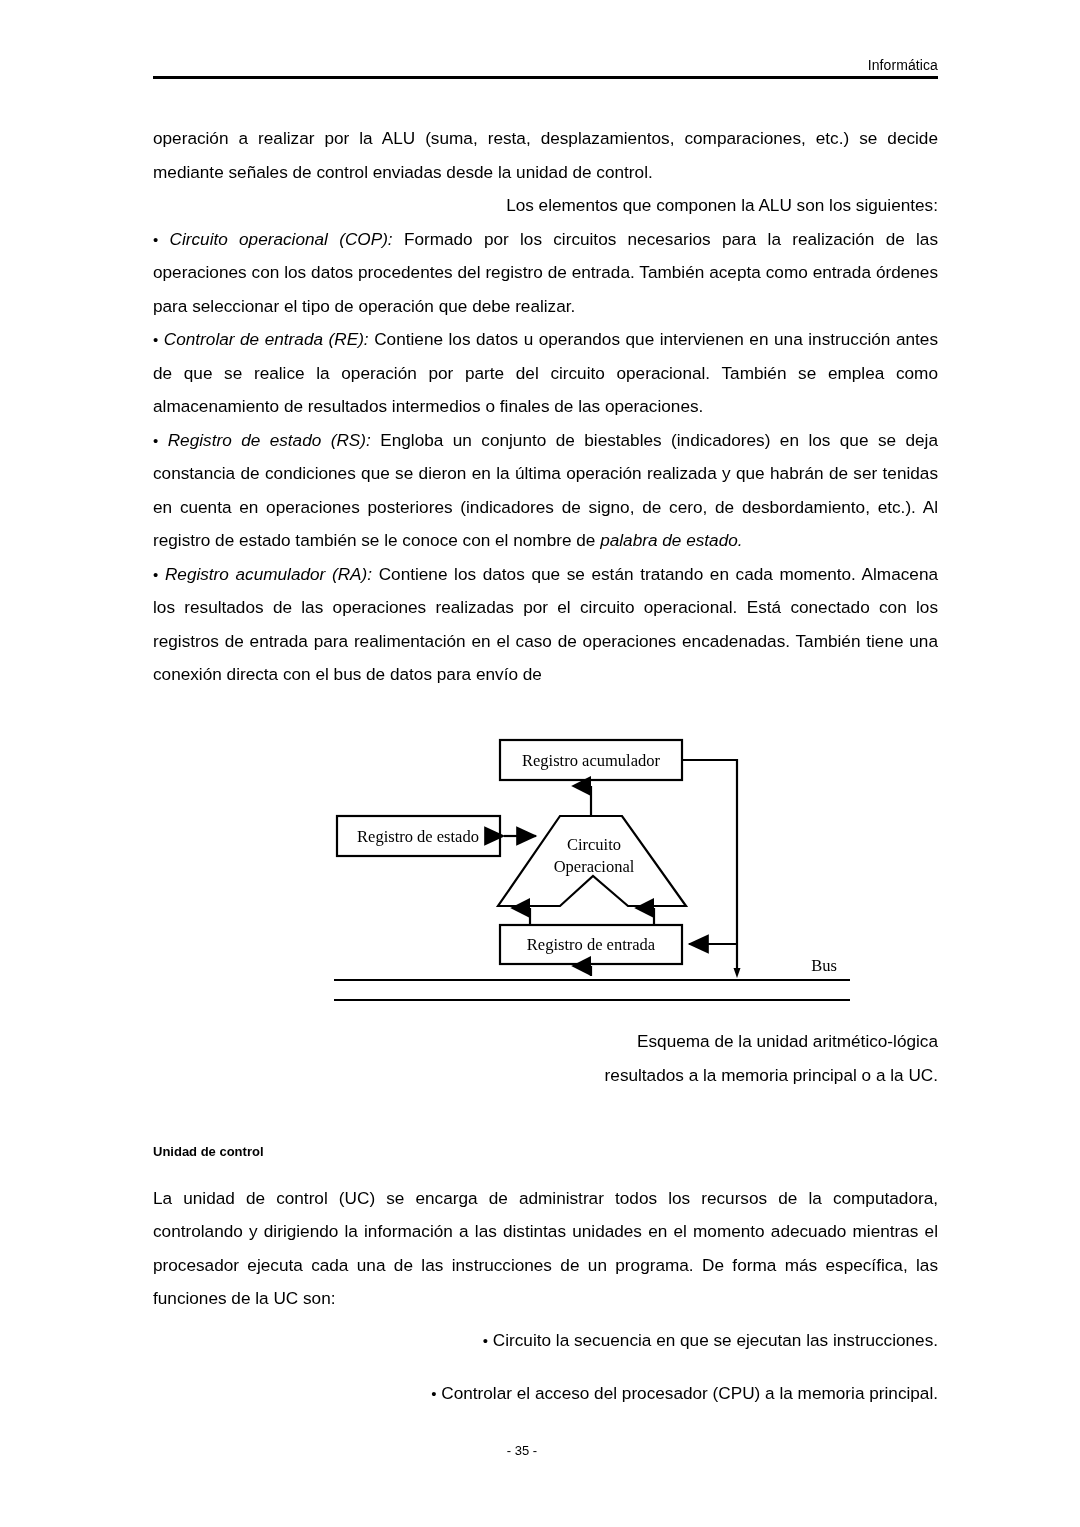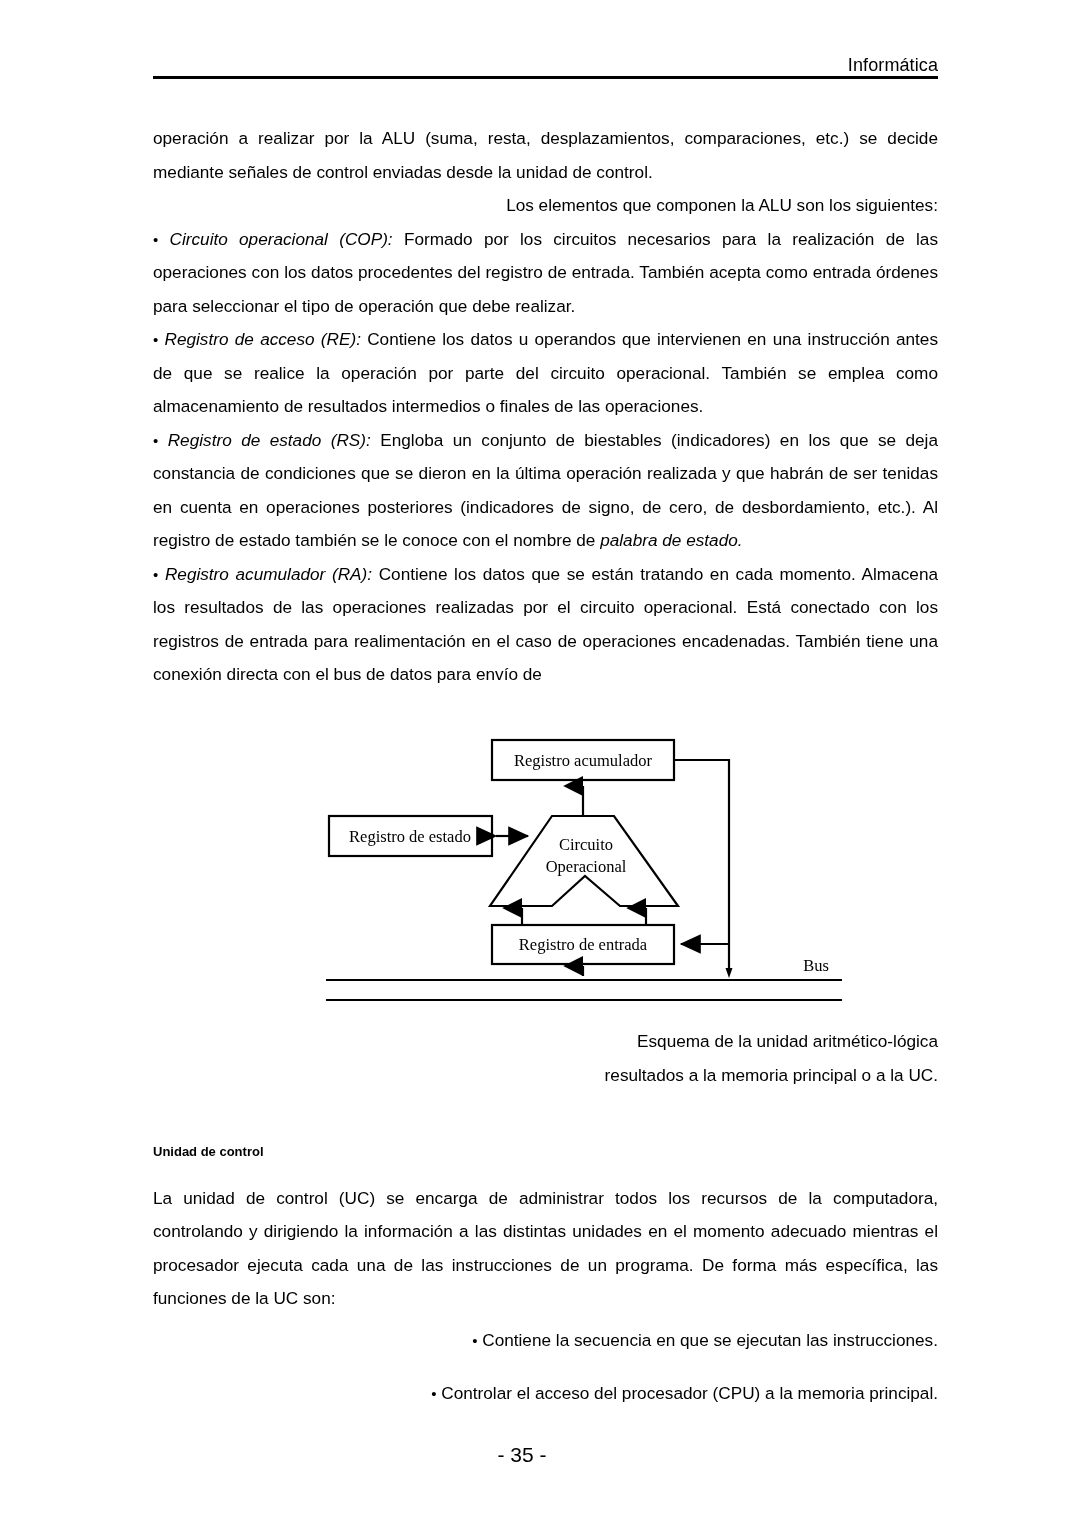--- a/index.html
+++ b/index.html
@@ -24,21 +24,21 @@
   }
 
   
   .header {
     position: absolute;
     left: 153px;
     top: 56px;
     width: 785px;
   }
   .header-title {
-    font-size: 18px;
+    font-size: 14px;
     text-align: right;
     line-height: 18px;
     letter-spacing: 0.1px;
   }
   .header-rule {
     margin-top: 2px;
     border-bottom: 3px solid #000000;
   }
 
   
@@ -75,56 +75,56 @@
   .heading {
     font-size: 13px;
     line-height: 33.5px;
     font-weight: bold;
   }
   .spacer-md { height: 30px; }
 
   
   .figure {
     position: absolute;
-    left: 304px;
+    left: 312px;
     top: 728px;
     width: 560px;
     height: 290px;
   }
   .figure svg { display: block; }
 
   
   .footer {
     position: absolute;
     left: 0;
     top: 1443px;
     width: 1044px;
     text-align: center;
-    font-size: 21px;
+    font-size: 13px;
   }
 </style>
 </head>
 <body>
 
 <div class="page">
 
   <div class="header">
     <div class="header-title">Informática</div>
     <div class="header-rule"></div>
   </div>
 
   <div class="content">
 
     <p class="para"><span>operación a realizar por la ALU (suma, resta, desplazamientos, comparaciones, etc.) se decide mediante señales de control enviadas desde la unidad de control.</span></p>
 
     <p class="para nojust"><span>Los elementos que componen la ALU son los siguientes:</span></p>
 
     <p class="para"><span class="bul">•</span> <span class="it">Circuito operacional (COP):</span><span> Formado por los circuitos necesarios para la realización de las operaciones con los datos procedentes del registro de entrada. También acepta como entrada órdenes para seleccionar el tipo de operación que debe realizar.</span></p>
 
-    <p class="para"><span class="bul">•</span> <span class="it">Registro de acceso (RE):</span><span> Contiene los datos u operandos que intervienen en una instrucción antes de que se realice la operación por parte del circuito operacional. También se emplea como almacenamiento de resultados intermedios o finales de las operaciones.</span></p>
+    <p class="para"><span class="bul">•</span> <span class="it">Controlar de entrada (RE):</span><span> Contiene los datos u operandos que intervienen en una instrucción antes de que se realice la operación por parte del circuito operacional. También se emplea como almacenamiento de resultados intermedios o finales de las operaciones.</span></p>
 
     <p class="para"><span class="bul">•</span> <span class="it">Registro de estado (RS):</span><span> Engloba un conjunto de biestables (indicadores) en los que se deja constancia de condiciones que se dieron en la última operación realizada y que habrán de ser tenidas en cuenta en operaciones posteriores (indicadores de signo, de cero, de desbordamiento, etc.). Al registro de estado también se le conoce con el nombre de </span><span class="it">palabra de estado.</span></p>
 
     <p class="para"><span class="bul">•</span> <span class="it">Registro acumulador (RA):</span><span> Contiene los datos que se están tratando en cada momento. Almacena los resultados de las operaciones realizadas por el circuito operacional. Está conectado con los registros de entrada para realimentación en el caso de operaciones encadenadas. También tiene una conexión directa con el bus de datos para envío de</span></p>
 
   </div>
 
   <div class="figure">
     <svg width="560" height="290" viewBox="0 0 560 290" xmlns="http://www.w3.org/2000/svg">
       <defs>
@@ -187,21 +187,21 @@
     <p class="para nojust"><span class="caption-indent"></span><span>Esquema de la unidad aritmético-lógica</span></p>
 
     <p class="para nojust"><span>resultados a la memoria principal o a la UC.</span></p>
 
     <div class="spacer-md"></div>
 
     <p class="heading"><span>Unidad de control</span></p>
 
     <p class="para"><span>La unidad de control (UC) se encarga de administrar todos los recursos de la computadora, controlando y dirigiendo la información a las distintas unidades en el momento adecuado mientras el procesador ejecuta cada una de las instrucciones de un programa. De forma más específica, las funciones de la UC son:</span></p>
 
-    <p class="para nojust" style="margin-top:8px;"><span class="bul">•</span> <span>Contiene la secuencia en que se ejecutan las instrucciones.</span></p>
+    <p class="para nojust" style="margin-top:8px;"><span class="bul">•</span> <span>Circuito la secuencia en que se ejecutan las instrucciones.</span></p>
 
     <p class="para nojust" style="margin-top:20px;"><span class="bul">•</span> <span>Controlar el acceso del procesador (CPU) a la memoria principal.</span></p>
 
 
   </div>
 
   <div class="footer">
     <span>- 35 -</span>
   </div>
 

